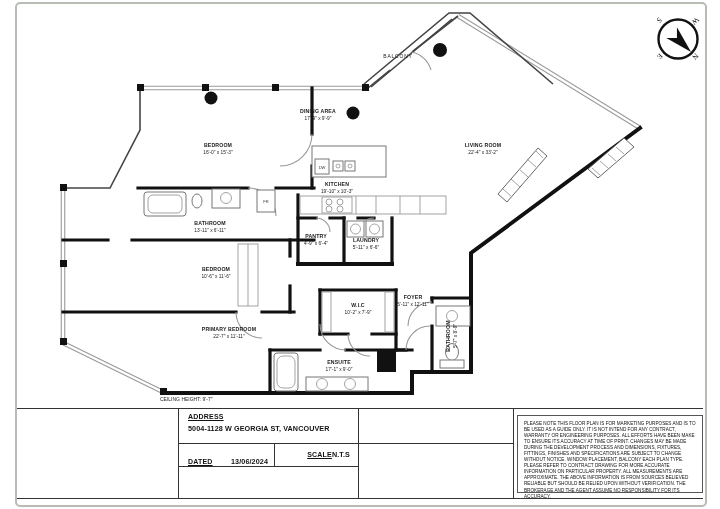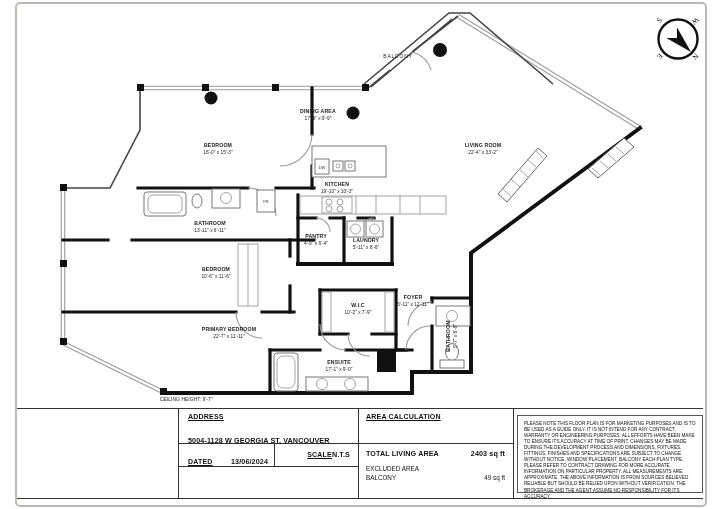--- a/index.html
+++ b/index.html
@@ -28,21 +28,21 @@
 
   
   .titleblock{position:absolute;left:17px;top:408px;width:686px;height:89px;
               border-top:1.6px solid #333;border-bottom:1.6px solid #333;}
   .vline{position:absolute;top:0;height:100%;width:0;border-left:1.3px solid #333;}
   .hline1{position:absolute;left:161px;top:34px;width:335px;height:0;border-top:1.3px solid #333;}
   .hline2{position:absolute;left:161px;top:57px;width:180px;height:0;border-top:1.3px solid #333;}
   .addr-cell{position:absolute;left:161px;top:0;width:180px;height:34px;padding:4px 0 0 10px;box-sizing:border-box;}
   .lbl{font-size:7px;font-weight:700;text-decoration:underline;letter-spacing:.2px;}
   .val{font-size:7.2px;font-weight:700;letter-spacing:.1px;}
-  .addr-val{margin-top:16px;}
+  .addr-val{margin-top:4px;}
   .dated-row{position:absolute;left:161px;top:34px;width:180px;height:23px;display:flex;box-sizing:border-box;}
   .dated-half{flex:0 0 96px;display:flex;align-items:center;padding:13px 6px 0 10px;box-sizing:border-box;justify-content:space-between;}
   .scale-half{flex:1;display:flex;align-items:center;border-left:1.3px solid #333;padding:0 8px;box-sizing:border-box;justify-content:flex-end;}
   .area-cell{position:absolute;left:341px;top:0;width:155px;height:100%;box-sizing:border-box;}
   .area-title{padding:4px 0 0 8px;}
   .total-row{position:absolute;left:8px;right:8px;top:40px;display:flex;justify-content:space-between;}
   .excl{position:absolute;left:8px;top:56px;font-size:6.3px;}
   .balc-row{position:absolute;left:8px;right:8px;top:65px;display:flex;justify-content:space-between;font-size:6.3px;}
   .disclaimer{position:absolute;left:500px;top:6px;width:186px;height:78px;box-sizing:border-box;
               border:1px solid #555;padding:5px 6px;font-size:4.65px;line-height:1.3;color:#111;}
@@ -282,27 +282,15 @@
     <div class="dated-half">
       <span class="lbl">DATED</span>
       <span class="val">13/06/2024</span>
     </div>
     <div class="scale-half">
       <span class="lbl">SCALE</span>
       <span class="val">N.T.S</span>
     </div>
   </div>
 
-  <div class="area-cell">
-    <div class="area-title lbl">AREA CALCULATION</div>
-    <div class="total-row">
-      <span class="val">TOTAL LIVING AREA</span>
-      <span class="val">2403 sq ft</span>
-    </div>
-    <div class="excl">EXCLUDED AREA</div>
-    <div class="balc-row">
-      <span>BALCONY</span>
-      <span>49 sq ft</span>
-    </div>
-  </div>
 
   <div class="disclaimer">PLEASE NOTE THIS FLOOR PLAN IS FOR MARKETING PURPOSES AND IS TO BE USED AS A GUIDE ONLY. IT IS NOT INTEND FOR ANY CONTRACT, WARRANTY OR ENGINEERING PURPOSES. ALL EFFORTS HAVE BEEN MAKE TO ENSURE ITS ACCURACY AT TIME OF PRINT. CHANGES MAY BE MADE DURING THE DEVELOPMENT PROCESS AND DIMENSIONS, FIXTURES, FITTINGS, FINISHES AND SPECIFICATIONS ARE SUBJECT TO CHANGE WITHOUT NOTICE. WINDOW PLACEMENT, BALCONY EACH PLAN TYPE. PLEASE REFER TO CONTRACT DRAWING FOR MORE ACCURATE INFORMATION ON PARTICULAR PROPERTY. ALL MEASUREMENTS ARE APPROXIMATE. THE ABOVE INFORMATION IS FROM SOURCES BELIEVED RELIABLE BUT SHOULD BE RELIED UPON WITHOUT VERIFICATION. THE BROKERAGE AND THE AGENT ASSUME NO RESPONSIBILITY FOR ITS ACCURACY.</div>
 </div>
 
 </body></html>

